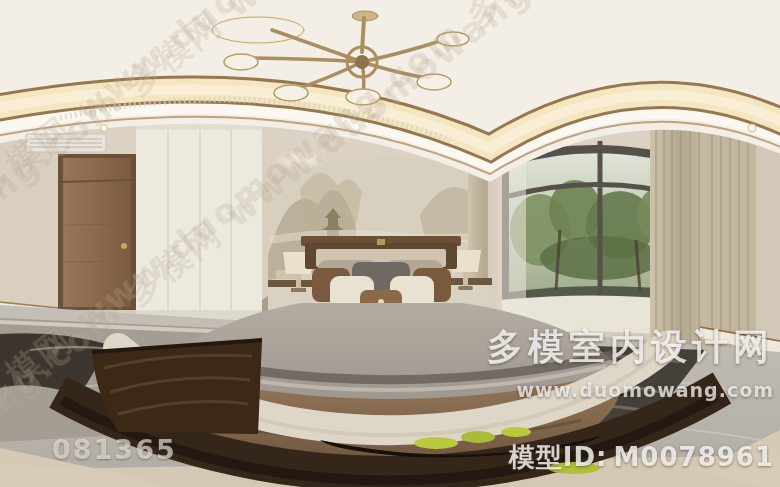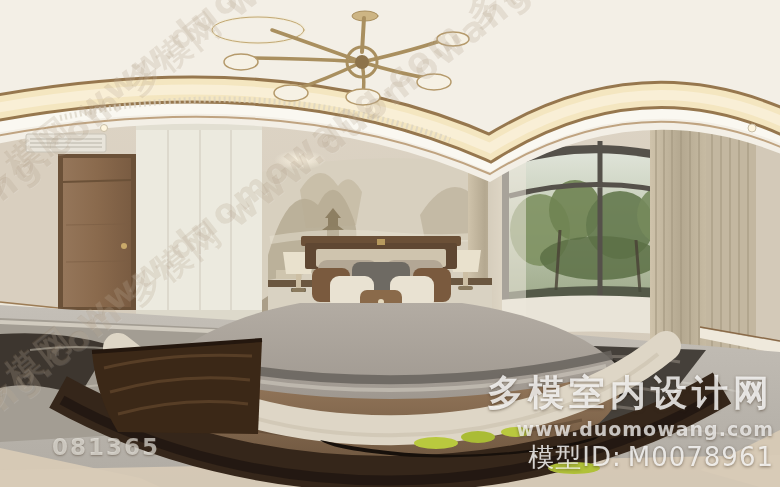--- a/index.html
+++ b/index.html
@@ -14,34 +14,34 @@
   .wm-row{
     position:absolute;white-space:nowrap;
     font-weight:700;font-size:34px;letter-spacing:3px;
     color:rgba(148,126,96,0.16);
     transform:rotate(-38deg);transform-origin:left center;
     text-shadow:0 1px 0 rgba(255,255,255,0.10);
   }
   
   .wm-id{
     position:absolute;left:52px;top:434px;
-    font-size:23px;font-weight:700;letter-spacing:2px;
+    font-size:27px;font-weight:700;letter-spacing:2px;
     color:rgba(246,243,237,0.62);
     text-shadow:0 1px 2px rgba(70,55,40,0.45);
   }
   .wm-brand{
     position:absolute;right:6px;bottom:12px;
-    display:flex;flex-direction:column;align-items:flex-end;
+    display:flex;flex-direction:column;align-items:flex-end;gap:7px;
     color:rgba(255,255,255,0.80);
     text-shadow:0 1px 3px rgba(60,45,30,0.55);
     text-align:right;
   }
   .wm-brand .site{font-size:36px;font-weight:700;letter-spacing:5px;}
   .wm-brand .url{font-size:19px;font-weight:600;letter-spacing:1px;color:rgba(255,255,255,0.72);}
-  .wm-brand .model{font-size:26px;font-weight:400;letter-spacing:1px;}
+  .wm-brand .model{font-size:26px;font-weight:700;letter-spacing:1px;margin-top:32px;}
   .wm-brand .model .sep{margin-right:6px;}
 </style>
 </head>
 <body>
 
 <div class="stage">
 
   <svg viewBox="0 0 780 487" width="780" height="487">
     <defs>
       <linearGradient id="gWall" x1="0" y1="0" x2="0" y2="1">

